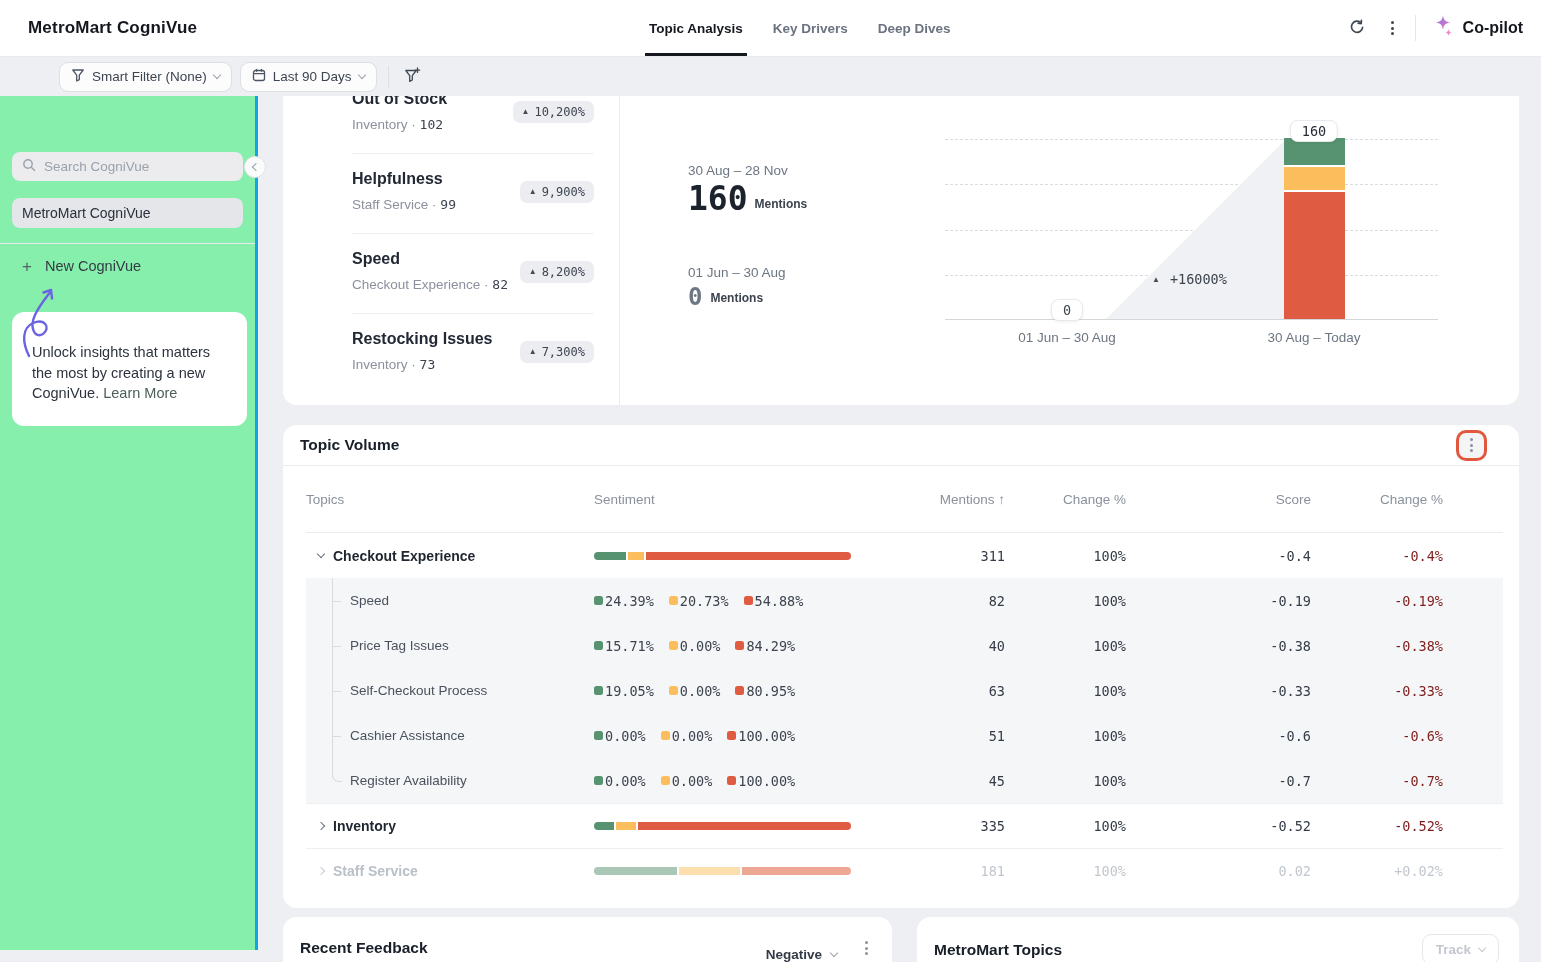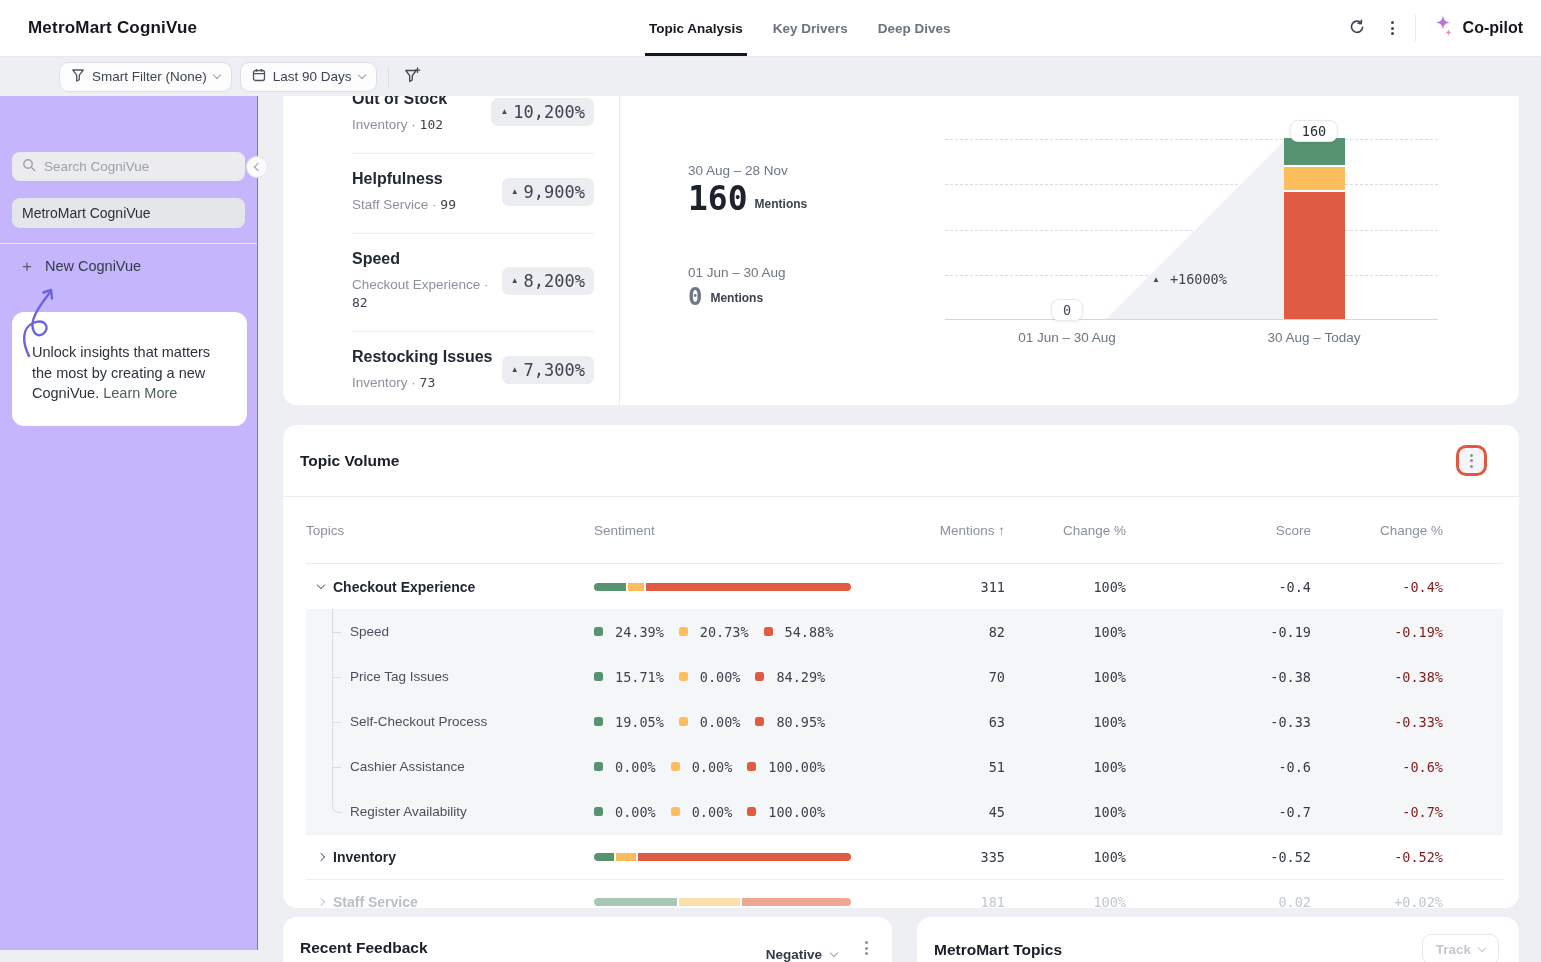--- a/index.html
+++ b/index.html
@@ -33,21 +33,21 @@
   .filter-bar { position:absolute; top:57px; left:0; right:0; height:39px; display:flex; align-items:center; padding-left:23px; z-index:30;margin-left:36px; }
   .chip {
     height:30px; background:#fcfcfd; border:1px solid #dcdfe4; border-radius:9px;
     display:flex; align-items:center; gap:7px; padding:0 11px;
     font-size:13.5px; color:#3d4550; font-weight:500; margin-right:8px; cursor:pointer;
   }
   .cv { display:inline-block; width:6px; height:6px; border-right:1.5px solid #9aa1ab; border-bottom:1.5px solid #9aa1ab; transform:rotate(45deg); margin-top:-3px; }
   .vdiv { width:1px; height:22px; background:#dcdfe4; margin:0 11px 0 3px; }
 
   
-  .sidebar { position:absolute; left:0; top:96px; bottom:12px; width:258px; background:#c4b5fd; border-right:1px solid #0ea5e9; z-index:20; }
+  .sidebar { position:absolute; left:0; top:96px; bottom:12px; width:258px; background:#86efac; border-right:3px solid #0ea5e9; z-index:20; }
   .search {
     margin:56px 12px 0; height:29px; background:#ececee; border-radius:8px;
     display:flex; align-items:center; gap:8px; padding:0 10px;
   }
   .search input { border:none; outline:none; background:transparent; font-size:13.5px; color:#4b5563; width:100%; font-family:"Liberation Sans",sans-serif; }
   .search input::placeholder { color:#9aa2ac; }
   .collapse-btn {
     position:absolute; right:-11px; top:60px; width:22px; height:22px; border-radius:50%;
     background:#fbfbfc; border:1px solid #e2e4e8; color:#6b7280; z-index:25;
     display:flex; align-items:center; justify-content:center; cursor:pointer;
@@ -72,21 +72,21 @@
   .card-top { border-radius:0 0 14px 14px; height:309px; display:flex; overflow:hidden; }
   .trend-col { width:337px; border-right:1px solid #e9ebee; padding:0 25px 0 37px; overflow:hidden; }
   .trend-list { margin-top:-22px; }
   .trend-item { display:flex; align-items:center; justify-content:space-between; padding:15px 0 19px; border-bottom:1px solid #edeff1; cursor:pointer;margin-left:32px; }
   .trend-item:last-child { border-bottom:none; }
   .trend-title { font-size:16px; font-weight:600; color:#222834; line-height:20px; }
   .trend-sub { margin-top:7px; font-size:13.5px; color:#8a919d; line-height:18px; }
   .trend-count { font-family:"DejaVu Sans Mono",monospace; color:#3c434e; font-size:13px; }
   .badge { background:#ebedf0; border-radius:7px; padding:4px 9px; display:flex; align-items:center; gap:5px; }
   .badge .tri { font-size:8px; color:#434b57; }
-  .badge .val { font-family:"DejaVu Sans Mono",monospace; font-size:17px; color:#3d4450; }
+  .badge .val { font-family:"DejaVu Sans Mono",monospace; font-size:12px; color:#3d4450; }
 
   .chart-col { position:relative; flex:1; }
   .ov-range { font-size:13.5px; color:#6d7683; }
   .ov-block1 { position:absolute; left:68px; top:67px; }
   .ov-big { margin-top:4px; display:flex; align-items:flex-end; gap:7px; }
   .ov-big .num { font-family:"DejaVu Sans Mono",monospace; font-weight:700; font-size:33px; color:#1d232c; line-height:34px; }
   .ov-unit { font-size:12px; font-weight:700; color:#3d444e; padding-bottom:5px; }
   .ov-block2 { position:absolute; left:68px; top:169px; }
   .ov-small { margin-top:4px; display:flex; align-items:flex-end; gap:8px; }
   .ov-small .num { font-family:"DejaVu Sans Mono",monospace; font-weight:700; font-size:24px; color:#6e7884; line-height:26px; }
@@ -101,42 +101,42 @@
   .pill { position:absolute; background:#fff; border:1px solid #e7e9ec; border-radius:8px; font-family:"DejaVu Sans Mono",monospace; font-size:13.5px; color:#262c36; padding:2px 11px; box-shadow:0 1px 3px rgba(20,24,31,.07); white-space:nowrap; }
   .pill-160 { left:369px; top:-19px; transform:translateX(-50%); }
   .pill-0 { left:122px; top:160px; transform:translateX(-50%); color:#3f4753; }
   .annot { position:absolute; left:207px; top:132px; display:flex; align-items:center; gap:10px; }
   .annot .tri { font-size:8px; color:#434b57; }
   .annot .txt { font-family:"DejaVu Sans Mono",monospace; font-size:13.5px; color:#3d444e; }
   .x-label { position:absolute; top:191px; transform:translateX(-50%); font-size:13.5px; color:#6d7683; white-space:nowrap; }
 
   
   .card-tv { margin-top:20px; height:483px; border-radius:14px; }
-  .tv-head { height:72px; display:flex; align-items:center; justify-content:space-between; padding:0 32px 0 17px; border-bottom:1px solid #e9ebee; }
+  .tv-head { height:41px; display:flex; align-items:center; justify-content:space-between; padding:0 32px 0 17px; border-bottom:1px solid #e9ebee; }
   .tv-title { font-size:15.5px; font-weight:700; color:#191f28; }
   .tv-kebab { width:31px; height:31px; border-radius:10px; border:3px solid #e0593f; background:#f4f5f6; color:#8a919d; display:flex; align-items:center; justify-content:center; cursor:pointer; }
   .tv-table { margin:0 16px 0 23px; }
   .trow { display:grid; grid-template-columns:288px 272px 139px 121px 185px 132px; align-items:center; height:45px; padding-right:60px; }
   .thead { height:67px; color:#8a919d; font-size:13.5px; font-weight:400; border-bottom:1px solid #e9ebee; }
   .cell-r { text-align:right; }
   .topic-cell { display:flex; align-items:center; gap:9px; padding-left:12px; font-size:14px; color:#1f2630; font-weight:600; }
   .chev-r { display:inline-block; width:6px; height:6px; border-right:1.5px solid #6b7280; border-bottom:1.5px solid #6b7280; transform:rotate(-45deg); }
   .chev-d { display:inline-block; width:6px; height:6px; border-right:1.5px solid #6b7280; border-bottom:1.5px solid #6b7280; transform:rotate(45deg); margin-top:-4px; }
   .num { font-family:"DejaVu Sans Mono",monospace; font-size:13.5px; color:#343c47; }
   .neg-val { color:#7f1d1d; }
   .sbar { width:257px; height:8px; display:flex; border-radius:4px; overflow:hidden; }
   .sb-pos { background:#579370; }
   .sb-neu { background:#fcbe5c; margin:0 2px; }
   .sb-neg { background:#df5b42; }
   .sub-block { background:#f5f6f7; position:relative; }
   .sub-block::before { content:""; position:absolute; left:26px; top:0; width:9px; height:203px; border-left:1.5px solid #d8dbdf; border-bottom:1.5px solid #d8dbdf; border-bottom-left-radius:7px; }
   .subrow .topic-cell { padding-left:44px; position:relative; font-weight:400; font-size:13.5px; color:#49515d; }
   .subrow.ticked .topic-cell::before { content:""; position:absolute; left:26px; top:50%; width:9px; border-top:1.5px solid #d8dbdf; }
   .sent-pills { display:flex; gap:15px; align-items:center; }
-  .sp { display:flex; align-items:center; gap:12px; font-family:"DejaVu Sans Mono",monospace; font-size:13.5px; color:#3d4450; }
+  .sp { display:flex; align-items:center; gap:2px; font-family:"DejaVu Sans Mono",monospace; font-size:13.5px; color:#3d4450; }
   .sw { width:9px; height:9px; border-radius:2.5px; }
   .sw-pos { background:#579370; } .sw-neu { background:#fcbe5c; } .sw-neg { background:#df5b42; }
   .row-bordered { border-top:1px solid #edeff1; }
   .muted .topic-cell { color:#b9c0c8; }
   .muted .chev-r { border-color:#c6cbd2; }
   .muted .num { color:#c2c7ce; }
   .muted .sb-pos { background:#aac6b5; }
   .muted .sb-neu { background:#fbdfac; }
   .muted .sb-neg { background:#efa795; }
 
@@ -452,21 +452,21 @@
               </span>
             <span class="sp">
                 <i class="sw sw-neu"></i>
                 <span>0.00%</span>
               </span>
             <span class="sp">
                 <i class="sw sw-neg"></i>
                 <span>84.29%</span>
               </span>
           </div>
-          <div class="cell-r num">70</div>
+          <div class="cell-r num">40</div>
           <div class="cell-r num">100%</div>
           <div class="cell-r num">-0.38</div>
           <div class="cell-r num neg-val">-0.38%</div>
         </div>
 
         <div class="trow subrow ticked">
           <div class="topic-cell">
               <span>Self-Checkout Process</span>
             </div>
           <div class="sent-pills">

